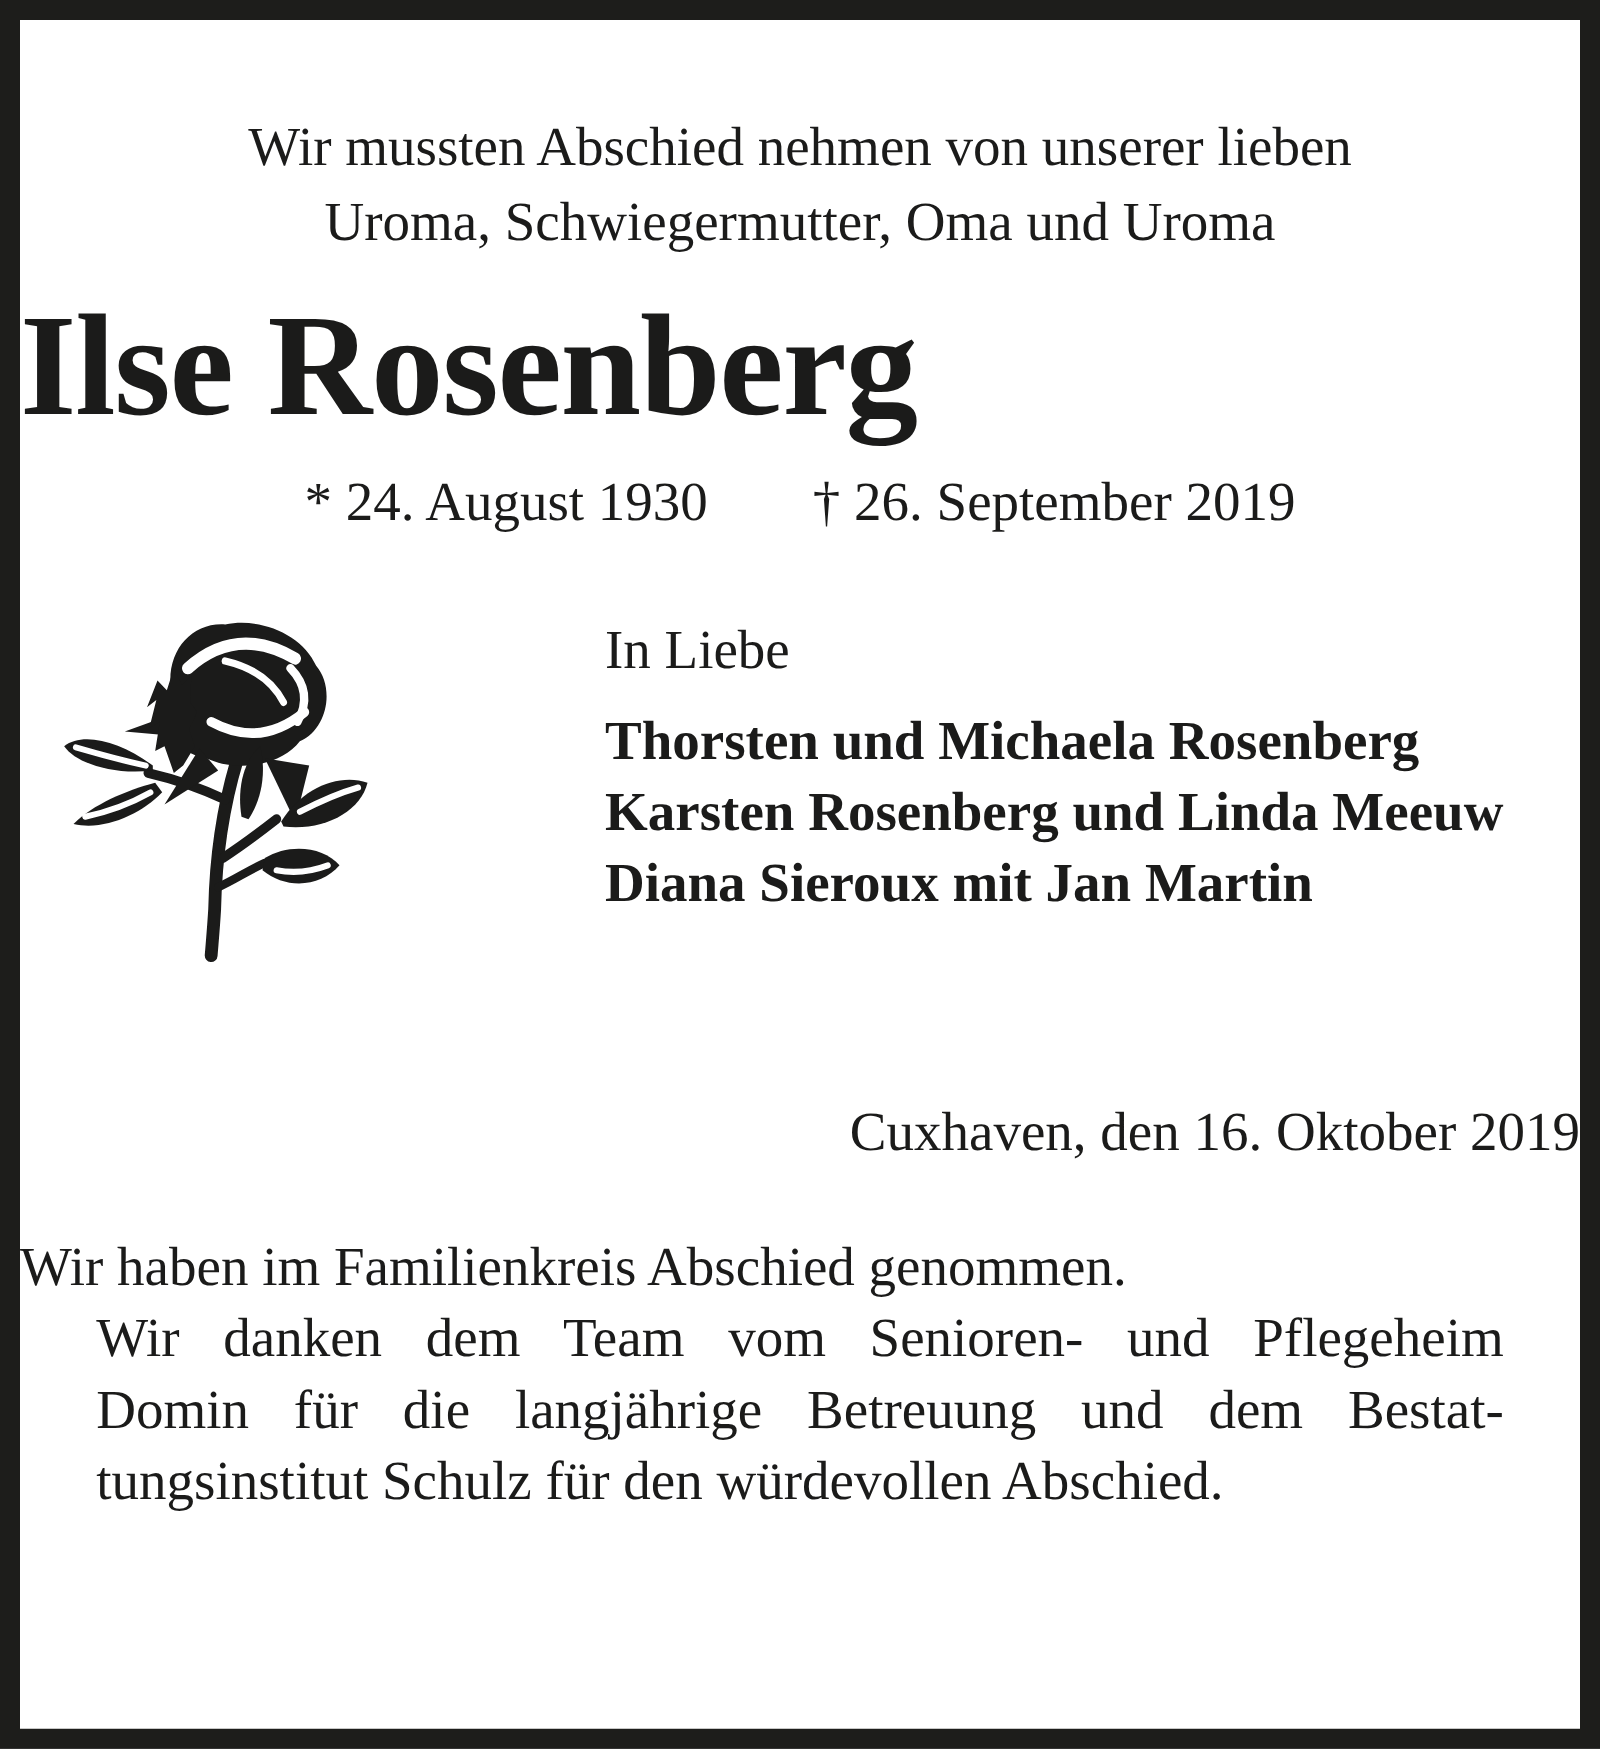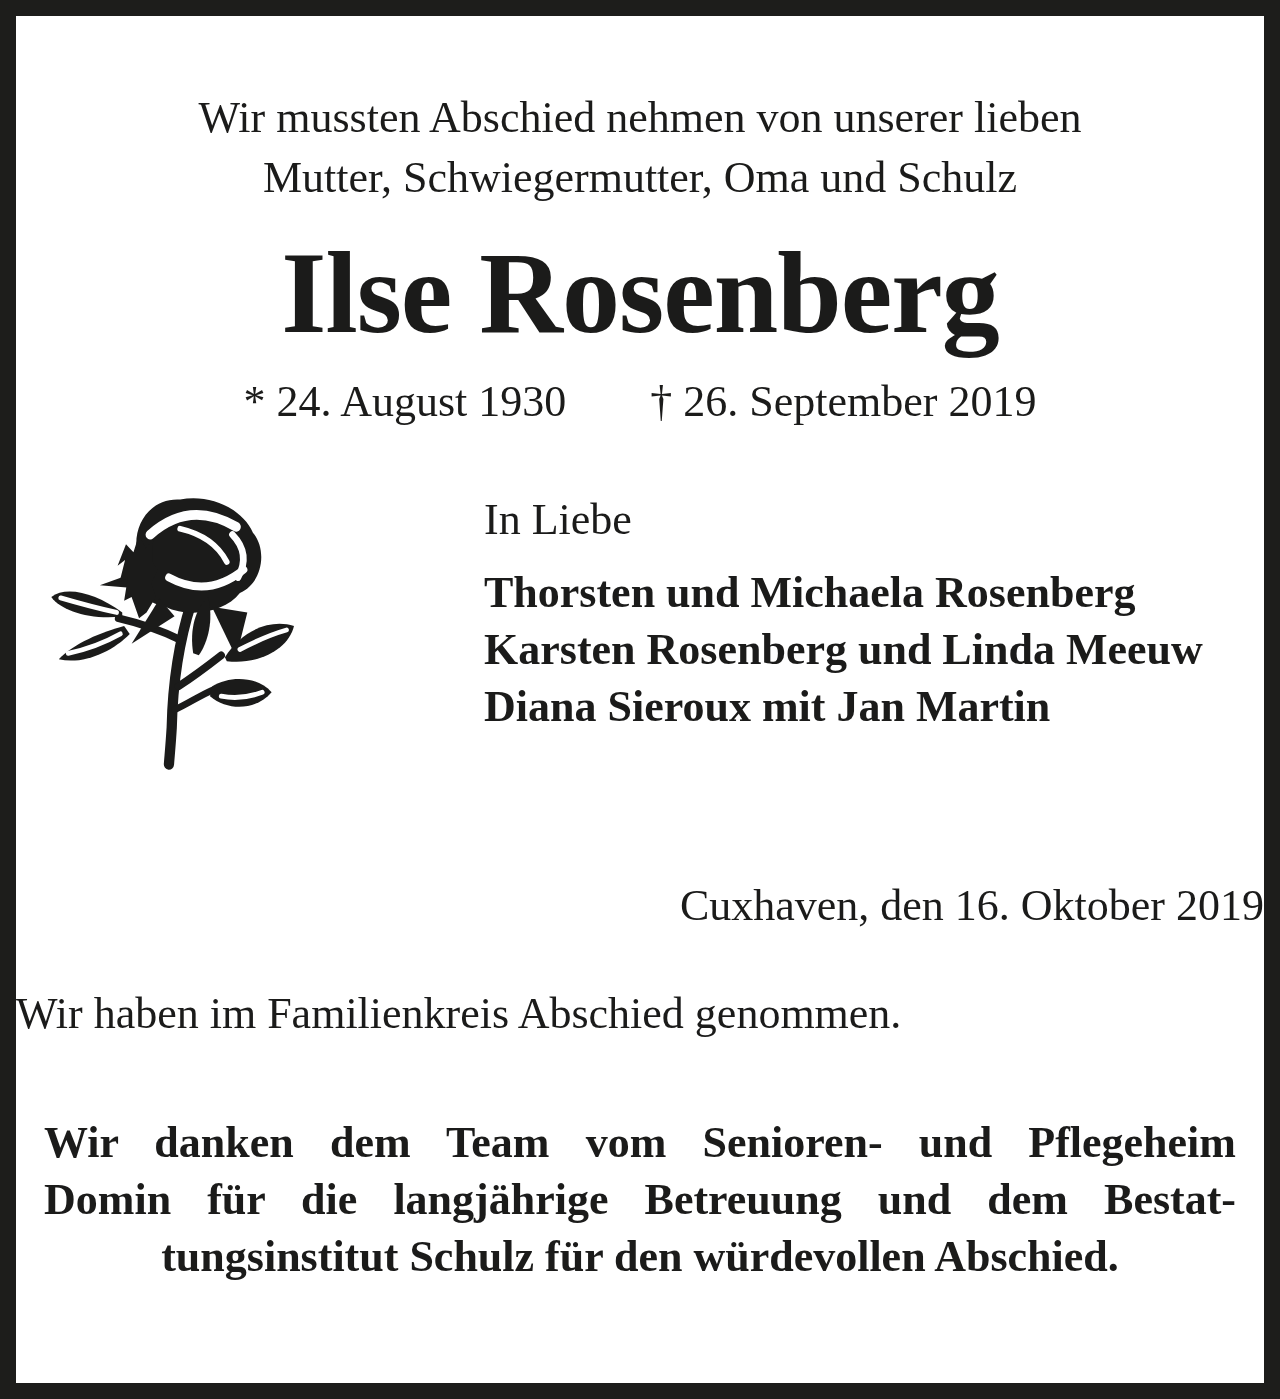--- a/index.html
+++ b/index.html
@@ -26,21 +26,21 @@
     overflow:hidden;
   }
   .intro{
     margin-top:72px;
     text-align:center;
     font-size:44px;
     line-height:60px;
   }
   .deceased-name{
     margin-top:24px;
-    text-align:center;
+    text-align:left;
     font-size:116px;
     line-height:122px;
     font-weight:bold;
     letter-spacing:-1px;
   }
   .dates{
     margin-top:20px;
     display:flex;
     justify-content:center;
     gap:84px;
@@ -80,44 +80,42 @@
     text-align:right;
     font-size:44px;
     line-height:56px;
   }
   .farewell{
     margin-top:52px;
     font-size:44px;
     line-height:56px;
   }
   .thanks{
-    margin-top:72px;
-    padding:0 28px;
+    padding:0 61px;
     font-size:44px;
     line-height:57px;
-    font-weight:bold;
   }
   .thanks-line{
     text-align:justify;
     text-align-last:justify;
   }
   .thanks-line.last{
-    text-align:center;
+    text-align:left;
     text-align-last:auto;
   }
 </style>
 </head>
 <body>
 
 <div class="frame">
   <div class="paper">
 
     <div class="intro">
       <div>Wir mussten Abschied nehmen von unserer lieben</div>
-      <div>Mutter, Schwiegermutter, Oma und Schulz</div>
+      <div>Uroma, Schwiegermutter, Oma und Uroma</div>
     </div>
 
     <h1 class="deceased-name">Ilse Rosenberg</h1>
 
     <div class="dates">
       <span>* 24. August 1930</span>
       <span>† 26. September 2019</span>
     </div>
 
     <div class="media-row">

